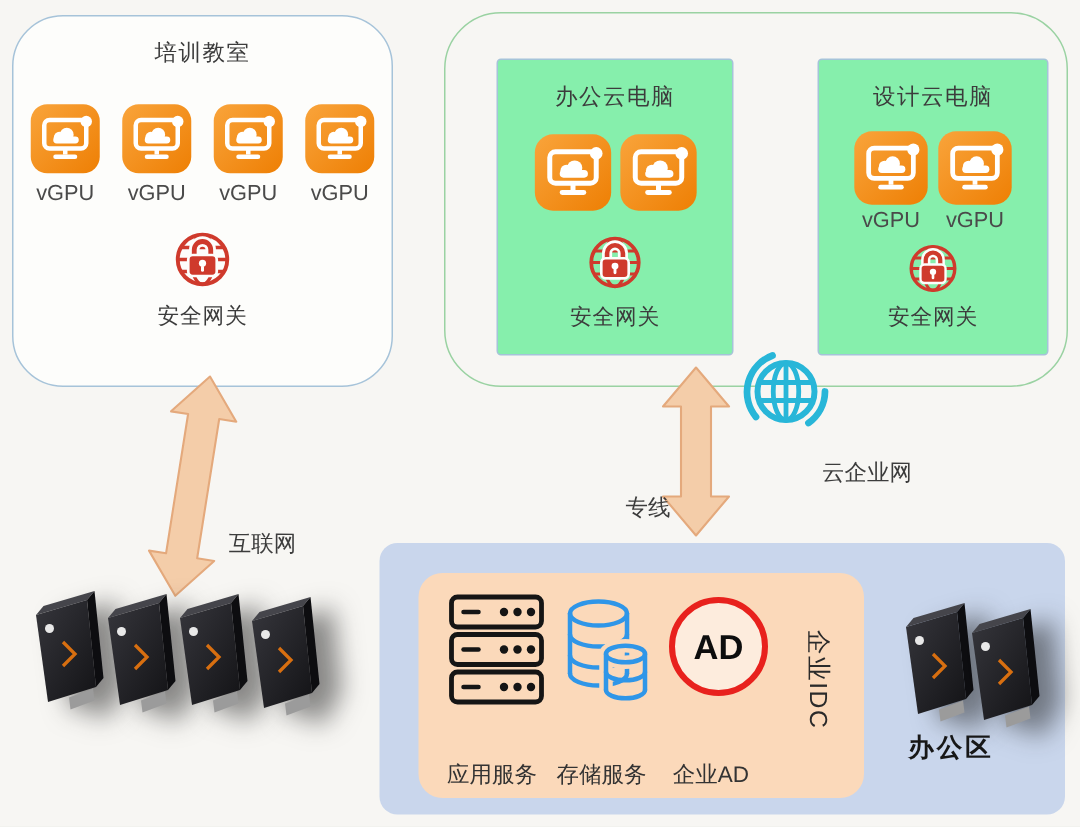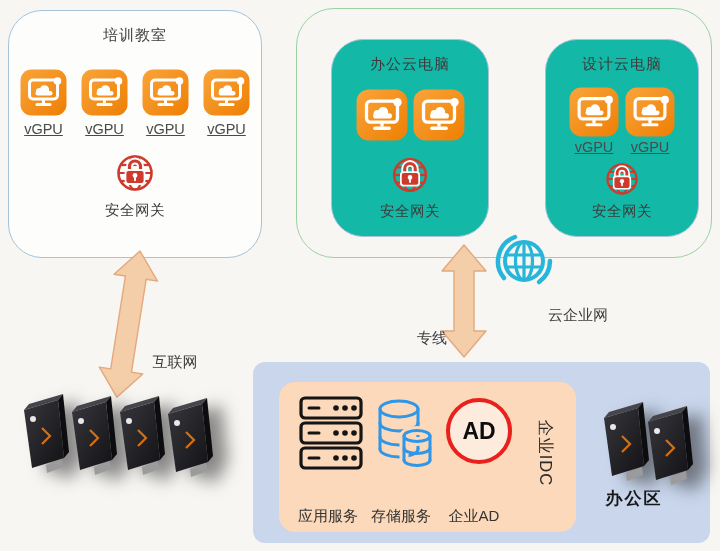--- a/index.html
+++ b/index.html
@@ -9,29 +9,29 @@
   .abs{position:absolute;}
   .lbl{color:#3c3c3c;font-size:15px;text-align:center;white-space:nowrap;margin-top:36px;}
   .lbl-bold{color:#171717;font-size:17px;font-weight:bold;text-align:center;letter-spacing:2px;white-space:nowrap;}
 
   
   .wbox{background:#fdfdfb;border:1.5px solid #a6c3d9;box-sizing:border-box;}
   .training-box{left:8px;top:10px;width:254px;height:248px;border-radius:34px;
     display:flex;flex-direction:column;align-items:center;}
   .region-box{left:296px;top:8px;width:416px;height:250px;border-radius:38px;
     border:1.5px solid #9ad2a2;box-sizing:border-box;}
-  .inner-box{position:absolute;background:#14b8a6;border:1.5px solid #a6c3d9;box-sizing:border-box;
-    border-radius:32px;display:flex;flex-direction:column;align-items:center;}
+  .inner-box{position:absolute;background:#86efac;border:1.5px solid #a6c3d9;box-sizing:border-box;
+    border-radius:3px;display:flex;flex-direction:column;align-items:center;}
   .office-box{left:34px;top:30px;width:158px;height:198px;}
   .design-box{left:248px;top:30px;width:154px;height:198px;text-align:center;}
 
   .box-title{margin-top:15px;font-size:15px;color:#3c3c3c;letter-spacing:1px;}
   .icon-row{display:flex;justify-content:center;}
   .icon-col{display:flex;flex-direction:column;align-items:center;}
-  .vgpu-label{font-size:14.5px;color:#4a4a4a;margin-top:5px;text-decoration:underline;}
+  .vgpu-label{font-size:14.5px;color:#4a4a4a;margin-top:5px;}
   .gw{display:flex;flex-direction:column;align-items:center;}
   .gw-label{font-size:14.5px;color:#3c3c3c;margin-top:3px;letter-spacing:0.5px;}
 
   
   .dc-box{left:253px;top:362px;width:457px;height:181px;background:#c9d6ec;border-radius:12px;}
   .idc-box{left:279px;top:382px;width:297px;height:150px;background:#fbd9ba;border-radius:16px;}
   .svc-label{position:absolute;top:507px;font-size:15px;color:#333;text-align:center;white-space:nowrap;}
   .idc-vertical{position:absolute;left:507px;top:444px;width:80px;height:18px;
     transform:rotate(90deg);font-size:16.5px;color:#2a2a2a;text-align:center;letter-spacing:1px;white-space:nowrap;}
 

